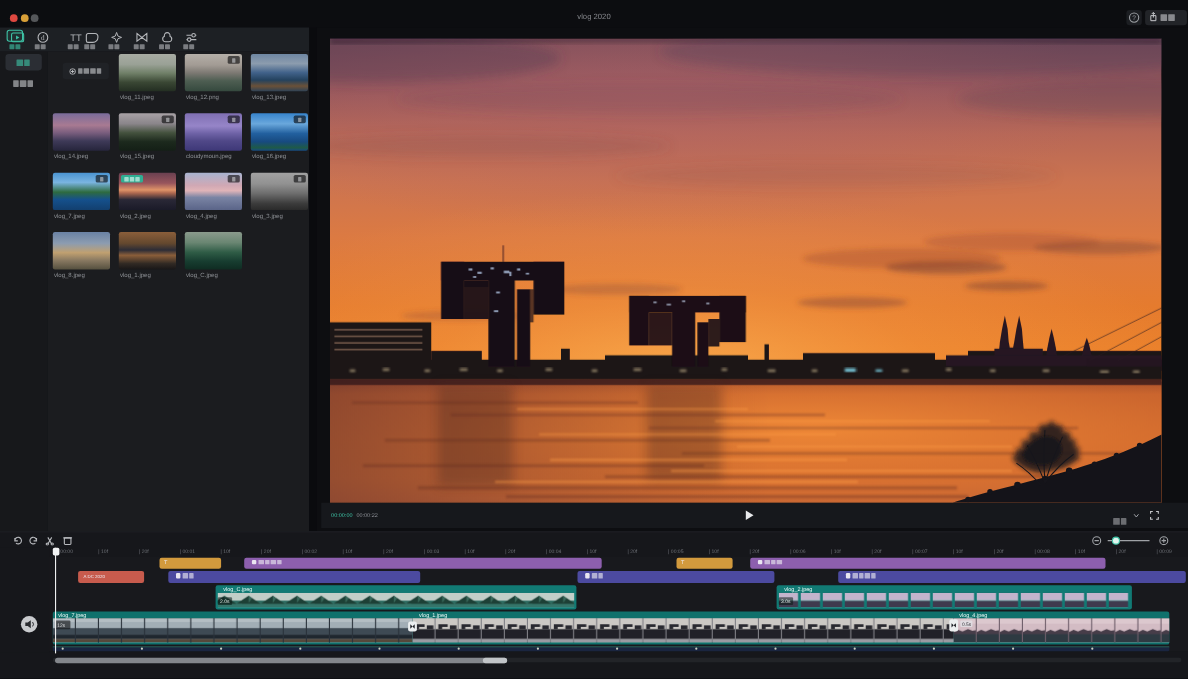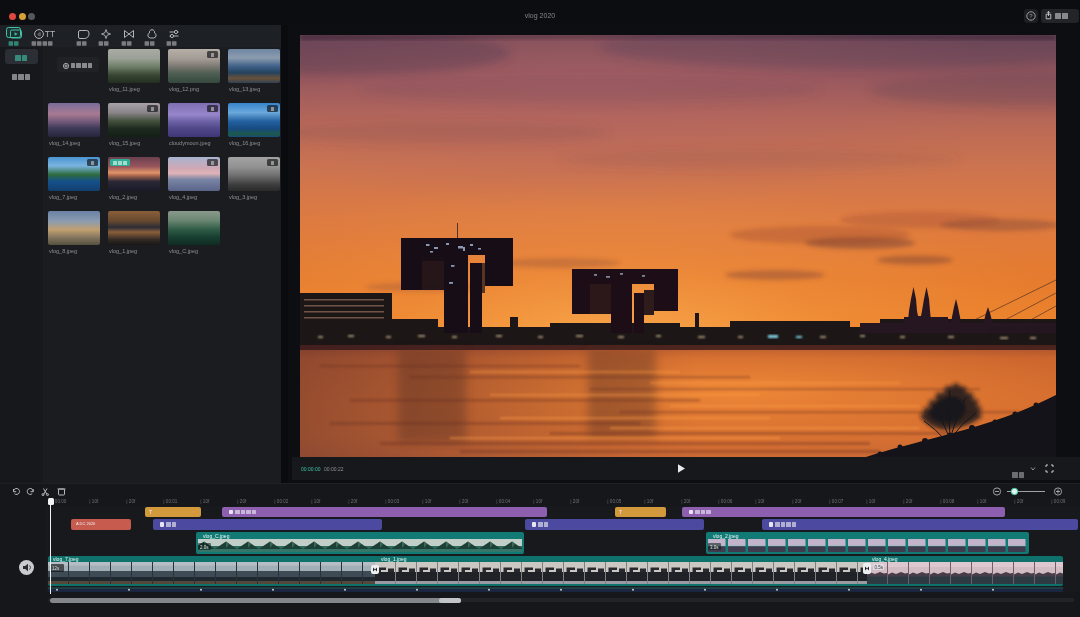--- a/index.html
+++ b/index.html
@@ -61,21 +61,21 @@
         </svg>
         <div class="lb"><i class="c" style="width:4.6px;height:4.6px;margin-right:1px;"></i><i class="c" style="width:4.6px;height:4.6px;margin-right:1px;"></i></div>
       </div>
 <div class="tab" style="left:24.6px;">
         <svg width="14" height="12" viewBox="0 0 14 12">
           <circle cx="7" cy="6" r="4.4" fill="none" stroke="#b3b5b9" stroke-width="1"></circle>
           <text x="7" y="8.3" font-size="6.5" fill="#b3b5b9" text-anchor="middle" font-family="Liberation Serif">d</text>
         </svg>
         <div class="lb"><i class="c" style="width:4.6px;height:4.6px;margin-right:1px;"></i><i class="c" style="width:4.6px;height:4.6px;margin-right:1px;"></i></div>
       </div>
-<div class="tab" style="left:36px;">
+<div class="tab" style="left:55px;">
         <svg width="14" height="12" viewBox="0 0 14 12">
           <text x="7" y="9" font-size="8.5" fill="#b3b5b9" text-anchor="middle" font-family="Liberation Sans">TT</text>
         </svg>
         <div class="lb"><i class="c" style="width:4.6px;height:4.6px;margin-right:1px;"></i><i class="c" style="width:4.6px;height:4.6px;margin-right:1px;"></i></div>
       </div>
 <div class="tab" style="left:69.80000000000001px;">
         <svg width="14" height="12" viewBox="0 0 14 12">
           <path d="M3 2.5 h6.5 a2.5 2.5 0 0 1 2.5 2.5 v1 a4.5 4.5 0 0 1 -4.5 4.5 h-4.5 a1.5 1.5 0 0 1 -1.5 -1.5 v-5 a1.5 1.5 0 0 1 1.5-1.5 z" fill="none" stroke="#b3b5b9" stroke-width="1"></path>
         </svg>
         <div class="lb"><i class="c" style="width:4.6px;height:4.6px;margin-right:1px;"></i><i class="c" style="width:4.6px;height:4.6px;margin-right:1px;"></i></div>

